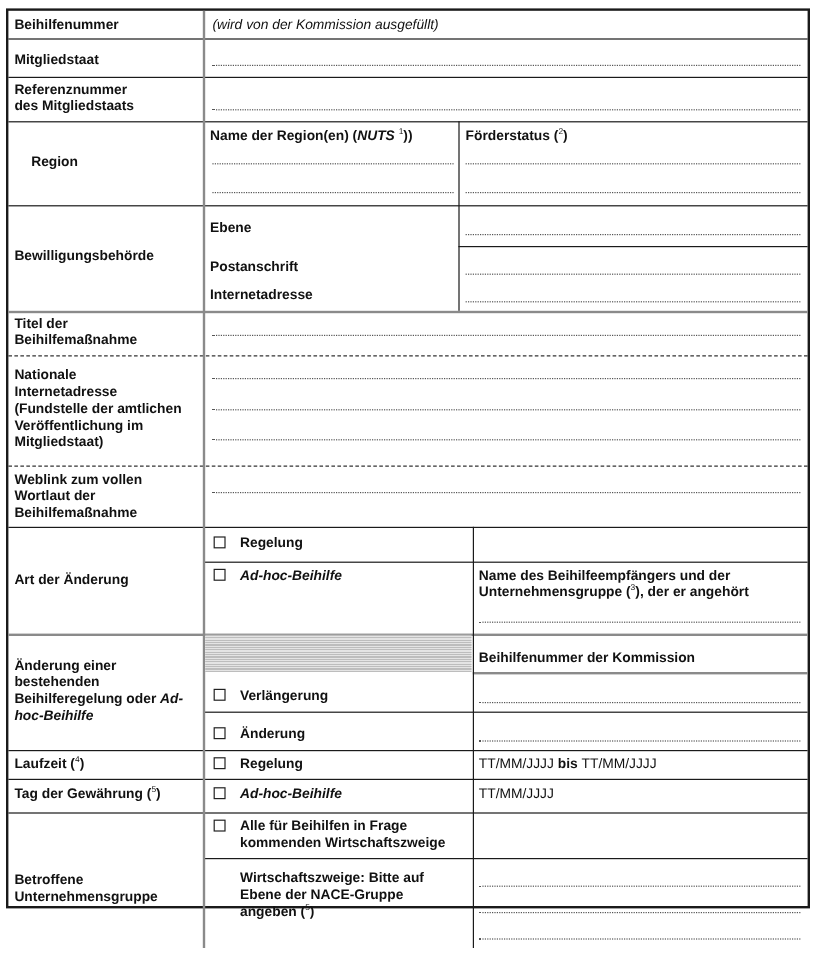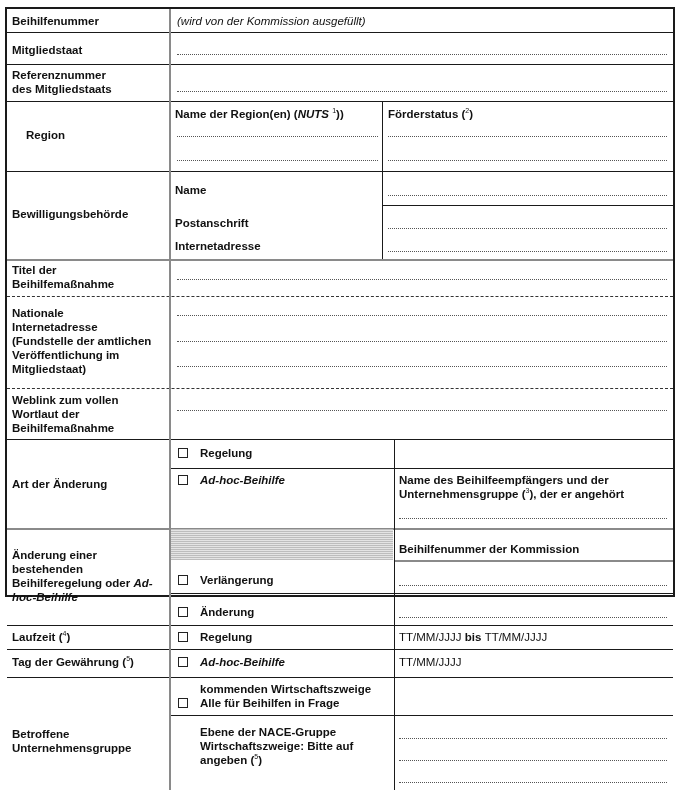--- a/index.html
+++ b/index.html
@@ -1,18 +1,18 @@
 <!DOCTYPE html>
 <html><head>
 <meta charset="utf-8">
 <style>
   html, body { margin:0; padding:0; background:#ffffff; }
   body { width:685px; height:797px; position:relative; overflow:hidden;
          font-family:"Liberation Sans", sans-serif; font-size:11.5px; color:#111; }
-  .form { position:absolute; left:5px; top:7px; width:670px; height:590px;
+  .form { position:absolute; left:5px; top:7px; width:670px; height:750px;
           border:2px solid #1a1a1a; box-sizing:border-box; }
   .hl { position:absolute; left:0; right:0; height:0; border-top:1.3px solid #1a1a1a; }
   .hl.gray { border-top:2px solid #8a8a8a; }
   .hl.dash { border-top:1px dashed #333; }
   .vl { position:absolute; width:0; border-left:1.3px solid #1a1a1a; }
   .vl.gray { border-left:2px solid #8a8a8a; }
   .lbl { position:absolute; font-weight:bold; line-height:14px; }
   .txt { position:absolute; line-height:14px; }
   .b { font-weight:bold; }
   .i { font-style:italic; }
@@ -66,21 +66,21 @@
 
   <div class="lbl" style="left:19px;top:119px">Region</div>
   <div class="lbl" style="left:168px;top:98px"><span>Name der Region(en) (</span><span class="i">NUTS</span> <sup>1</sup><span>))</span></div>
   <div class="lbl" style="left:381px;top:98px"><span>Förderstatus (</span><sup>2</sup><span>)</span></div>
   <div class="dots" style="left:170px;width:201px;top:127px"></div>
   <div class="dots" style="left:170px;width:201px;top:151px"></div>
   <div class="dots" style="left:381px;right:6px;top:127px"></div>
   <div class="dots" style="left:381px;right:6px;top:151px"></div>
 
   <div class="lbl" style="left:5px;top:198px">Bewilligungsbehörde</div>
-  <div class="lbl" style="left:168px;top:174px">Name</div>
+  <div class="lbl" style="left:168px;top:174px">Ebene</div>
   <div class="dots" style="left:381px;right:6px;top:186px"></div>
   <div class="lbl" style="left:168px;top:207px">Postanschrift</div>
   <div class="dots" style="left:381px;right:6px;top:219px"></div>
   <div class="lbl" style="left:168px;top:230px">Internetadresse</div>
   <div class="dots" style="left:381px;right:6px;top:242px"></div>
 
   <div class="lbl" style="left:5px;top:254px">
     <div>Titel der</div>
     <div>Beihilfemaßnahme</div>
   </div>
@@ -131,24 +131,24 @@
 
   <div class="txt b" style="left:5px;top:646px"><span>Tag der Gewährung (</span><sup>5</sup><span>)</span></div>
   <div class="txt b i" style="left:171px;top:646px"><span class="cb"></span><span>Ad-hoc-Beihilfe</span></div>
   <div class="txt" style="left:392px;top:646px">TT/MM/JJJJ</div>
 
   <div class="lbl" style="left:5px;top:718px">
     <div>Betroffene</div>
     <div>Unternehmensgruppe</div>
   </div>
   <div class="txt b" style="left:171px;top:673px">
+    <div><span class="cb"></span><span>Alle für Beihilfen in Frage</span></div>
     <div style="padding-left:22px">kommenden Wirtschaftszweige</div>
-    <div><span class="cb"></span><span>Alle für Beihilfen in Frage</span></div>
   </div>
   <div class="txt b" style="left:171px;top:716px">
+    <div style="padding-left:22px">Wirtschaftszweige: Bitte auf</div>
     <div style="padding-left:22px">Ebene der NACE-Gruppe</div>
-    <div style="padding-left:22px">Wirtschaftszweige: Bitte auf</div>
     <div style="padding-left:22px"><span>angeben (</span><sup>5</sup><span>)</span></div>
   </div>
   <div class="dots" style="left:392px;right:6px;top:729px"></div>
   <div class="dots" style="left:392px;right:6px;top:751px"></div>
   <div class="dots" style="left:392px;right:6px;top:773px"></div>
 </div>
 
 </body></html>

